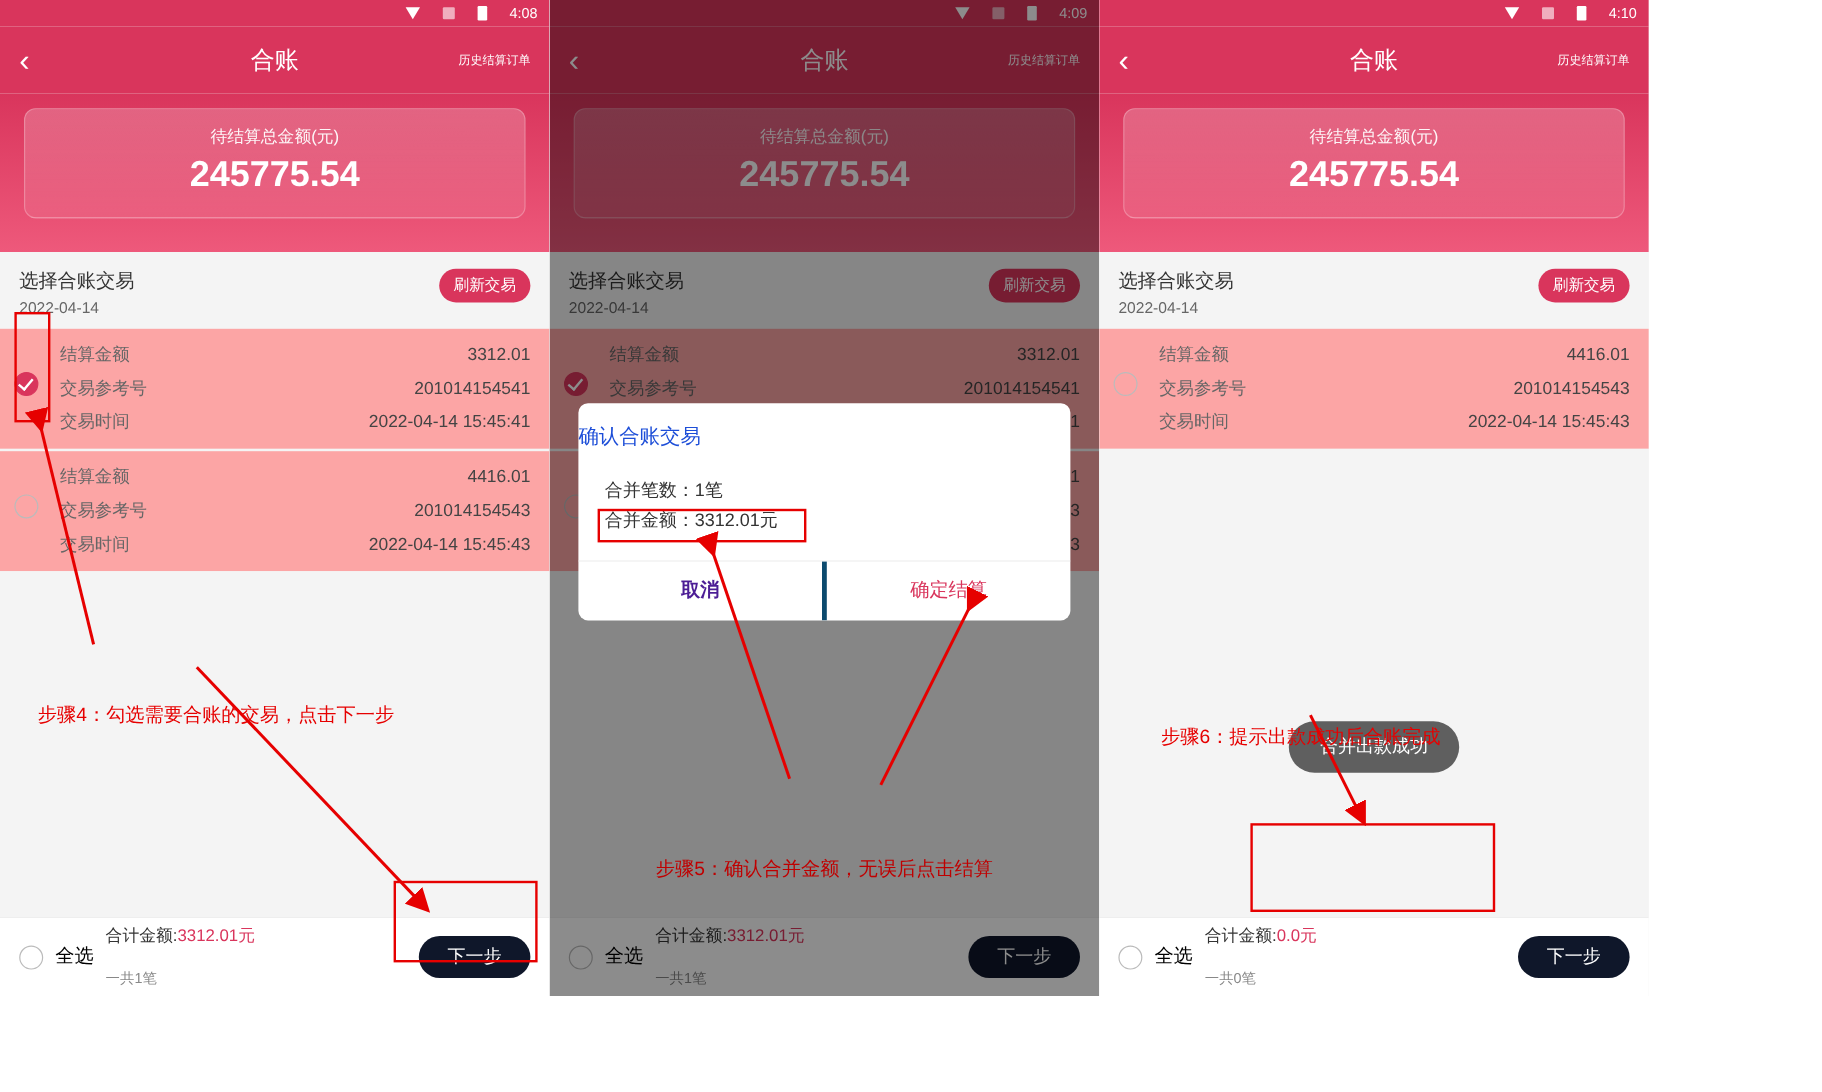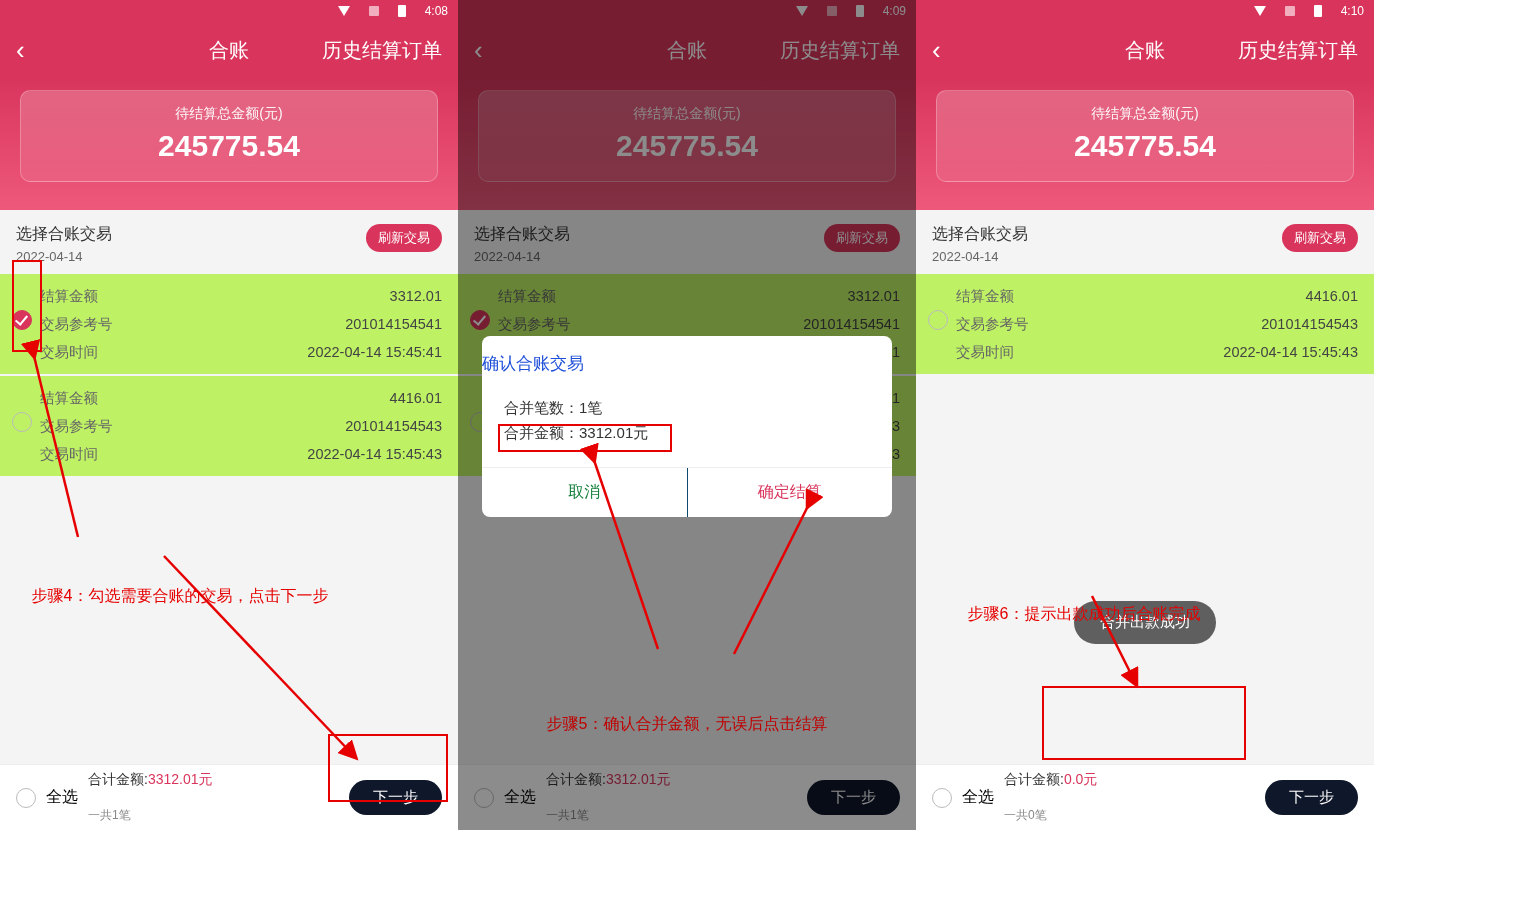--- a/index.html
+++ b/index.html
@@ -12,36 +12,36 @@
   
   .statusbar { height:22px; background:#d9355c; color:#fff; display:flex; justify-content:flex-end; align-items:center; padding:0 10px; font-size:12px; gap:19px; }
   .statusbar .tri { width:0; height:0; border-left:6px solid transparent; border-right:6px solid transparent; border-bottom:10px solid #fff; transform:rotate(180deg); }
   .statusbar .sq { width:10px; height:10px; background:#fff; opacity:0.6; border-radius:1px;}
   .statusbar .batt { width:8px; height:12px; background:#fff; border-radius:1px;}
 
   
   .appheader { height:56px; background:linear-gradient(180deg,#d9355c 0%, #d9355c 100%); color:#fff; display:flex; align-items:center; justify-content:space-between; padding:0 16px; position:relative; }
   .back { font-size:26px; line-height:1; }
   .appheader .title { position:absolute; left:0; right:0; text-align:center; font-size:20px; font-weight:500; pointer-events:none;}
-  .appheader .right { font-size:20px; }
+  .appheader .right { font-size:10px; }
 
   
   .topwrap { background:linear-gradient(180deg,#d9355c 0%, #ee597b 100%); padding:12px 20px 28px; }
   .amountcard { background:linear-gradient(180deg, rgba(255,255,255,0.22), rgba(255,255,255,0.08)); border:1px solid rgba(255,255,255,0.25); border-radius:10px; color:#fff; text-align:center; padding:14px 0 18px; }
   .amountcard .lbl { font-size:14px; opacity:0.95; margin-bottom:6px;}
   .amountcard .val { font-size:30px; font-weight:700; }
 
   
   .sechdr { background:#f4f4f4; padding:14px 16px 10px; display:flex; justify-content:space-between; align-items:flex-start; }
   .sechdr .left .h { font-size:16px; color:#333; font-weight:500;}
   .sechdr .left .d { font-size:13px; color:#666; margin-top:4px;}
   .refresh { background:#d9355c; color:#fff; font-size:13px; padding:5px 12px; border-radius:20px; }
 
   
-  .txn { background:#bef264; padding:8px 16px 8px 12px; display:flex; gap:8px; }
+  .txn { background:#fca5a5; padding:8px 16px 8px 12px; display:flex; gap:18px; }
   .txn + .txn { border-top:2px solid #f4f4f4; }
   .radio { width:20px; height:20px; border:1.5px solid #bbb; border-radius:50%; margin-top:28px; flex-shrink:0; position:relative;}
   .radio.checked { border-color:#d9355c; background:#d9355c; }
   .radio.checked::after { content:""; position:absolute; left:5px; top:2px; width:5px; height:10px; border-right:2px solid #fff; border-bottom:2px solid #fff; transform:rotate(40deg); }
   .txnbody { flex:1; }
   .kv { display:flex; justify-content:space-between; font-size:14.5px; color:#444; line-height:28px;}
   .kv .k { color:#666; }
 
   .filler { flex:1; background:#f4f4f4; position:relative; }
 
@@ -54,21 +54,21 @@
   .footer .info .l2 { font-size:12px; color:#888; margin-top:18px;}
   .nextbtn { background:#0f172a; color:#fff; padding:8px 24px; border-radius:24px; font-size:15px;}
 
   
   .dialog { position:absolute; left:24px; right:24px; top:336px; background:#fff; border-radius:8px; z-index:10; overflow:hidden;}
   .dialog .dtitle { text-align:left; font-size:17px; padding:16px 0 14px; color:#1d4ed8;}
   .dialog .dbody { padding:4px 22px 18px; font-size:15px; color:#333;}
   .dialog .dbody .ln { margin:6px 0; }
   .dialog .dbtns { display:flex; border-top:1px solid #eee; }
   .dialog .dbtns > div { flex:1; text-align:center; padding:14px 0; font-size:16px;}
-  .cancel { color:#15803d; border-right:1px solid #0c4a6e;}
+  .cancel { color:#4c1d95; border-right:4px solid #0c4a6e;font-weight:bold;}
   .confirm { color:#d9355c; }
 
   .toast { position:absolute; left:50%; transform:translateX(-50%); bottom:120px; background:#5f5f5f; color:#fff; padding:12px 26px; border-radius:30px; font-size:15px; z-index:3;}
 
   
   .anno { position:absolute; border:2px solid #e60000; z-index:20; pointer-events:none;}
   .annotxt { position:absolute; color:#e60000; font-size:16px; font-weight:500; z-index:20; text-align:center; }
   svg.arrow { position:absolute; z-index:21; pointer-events:none; overflow:visible;}
 </style>
 </head>

